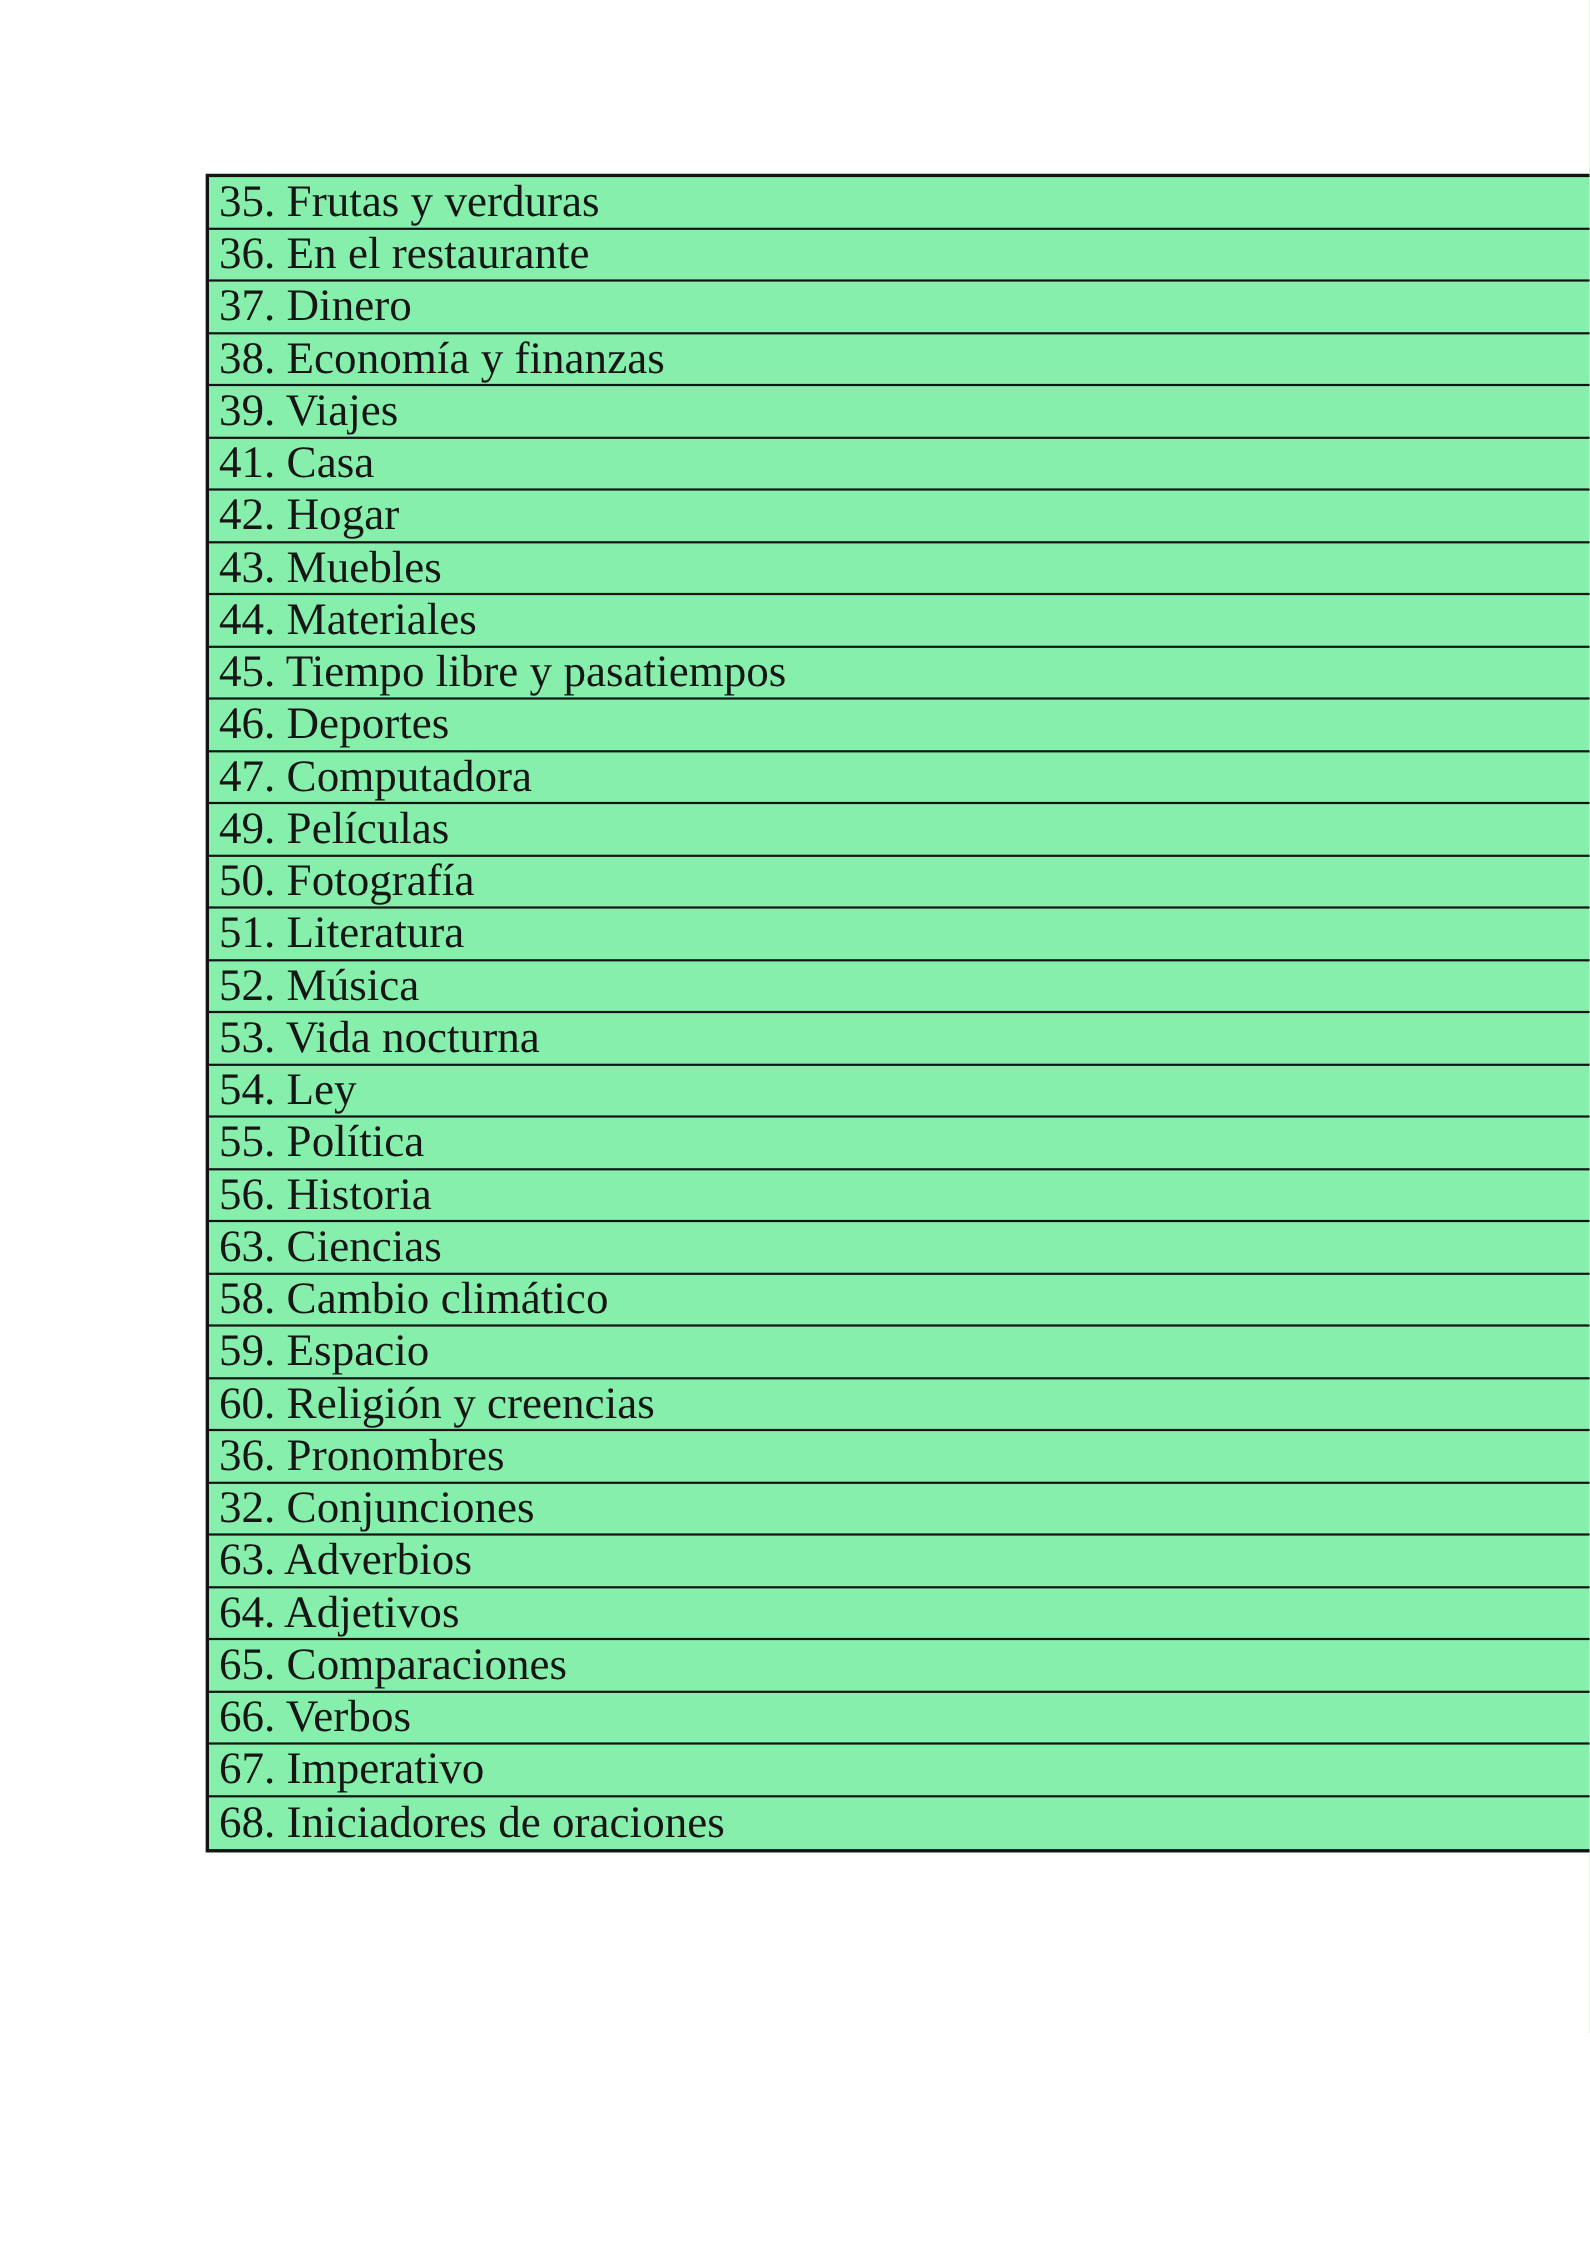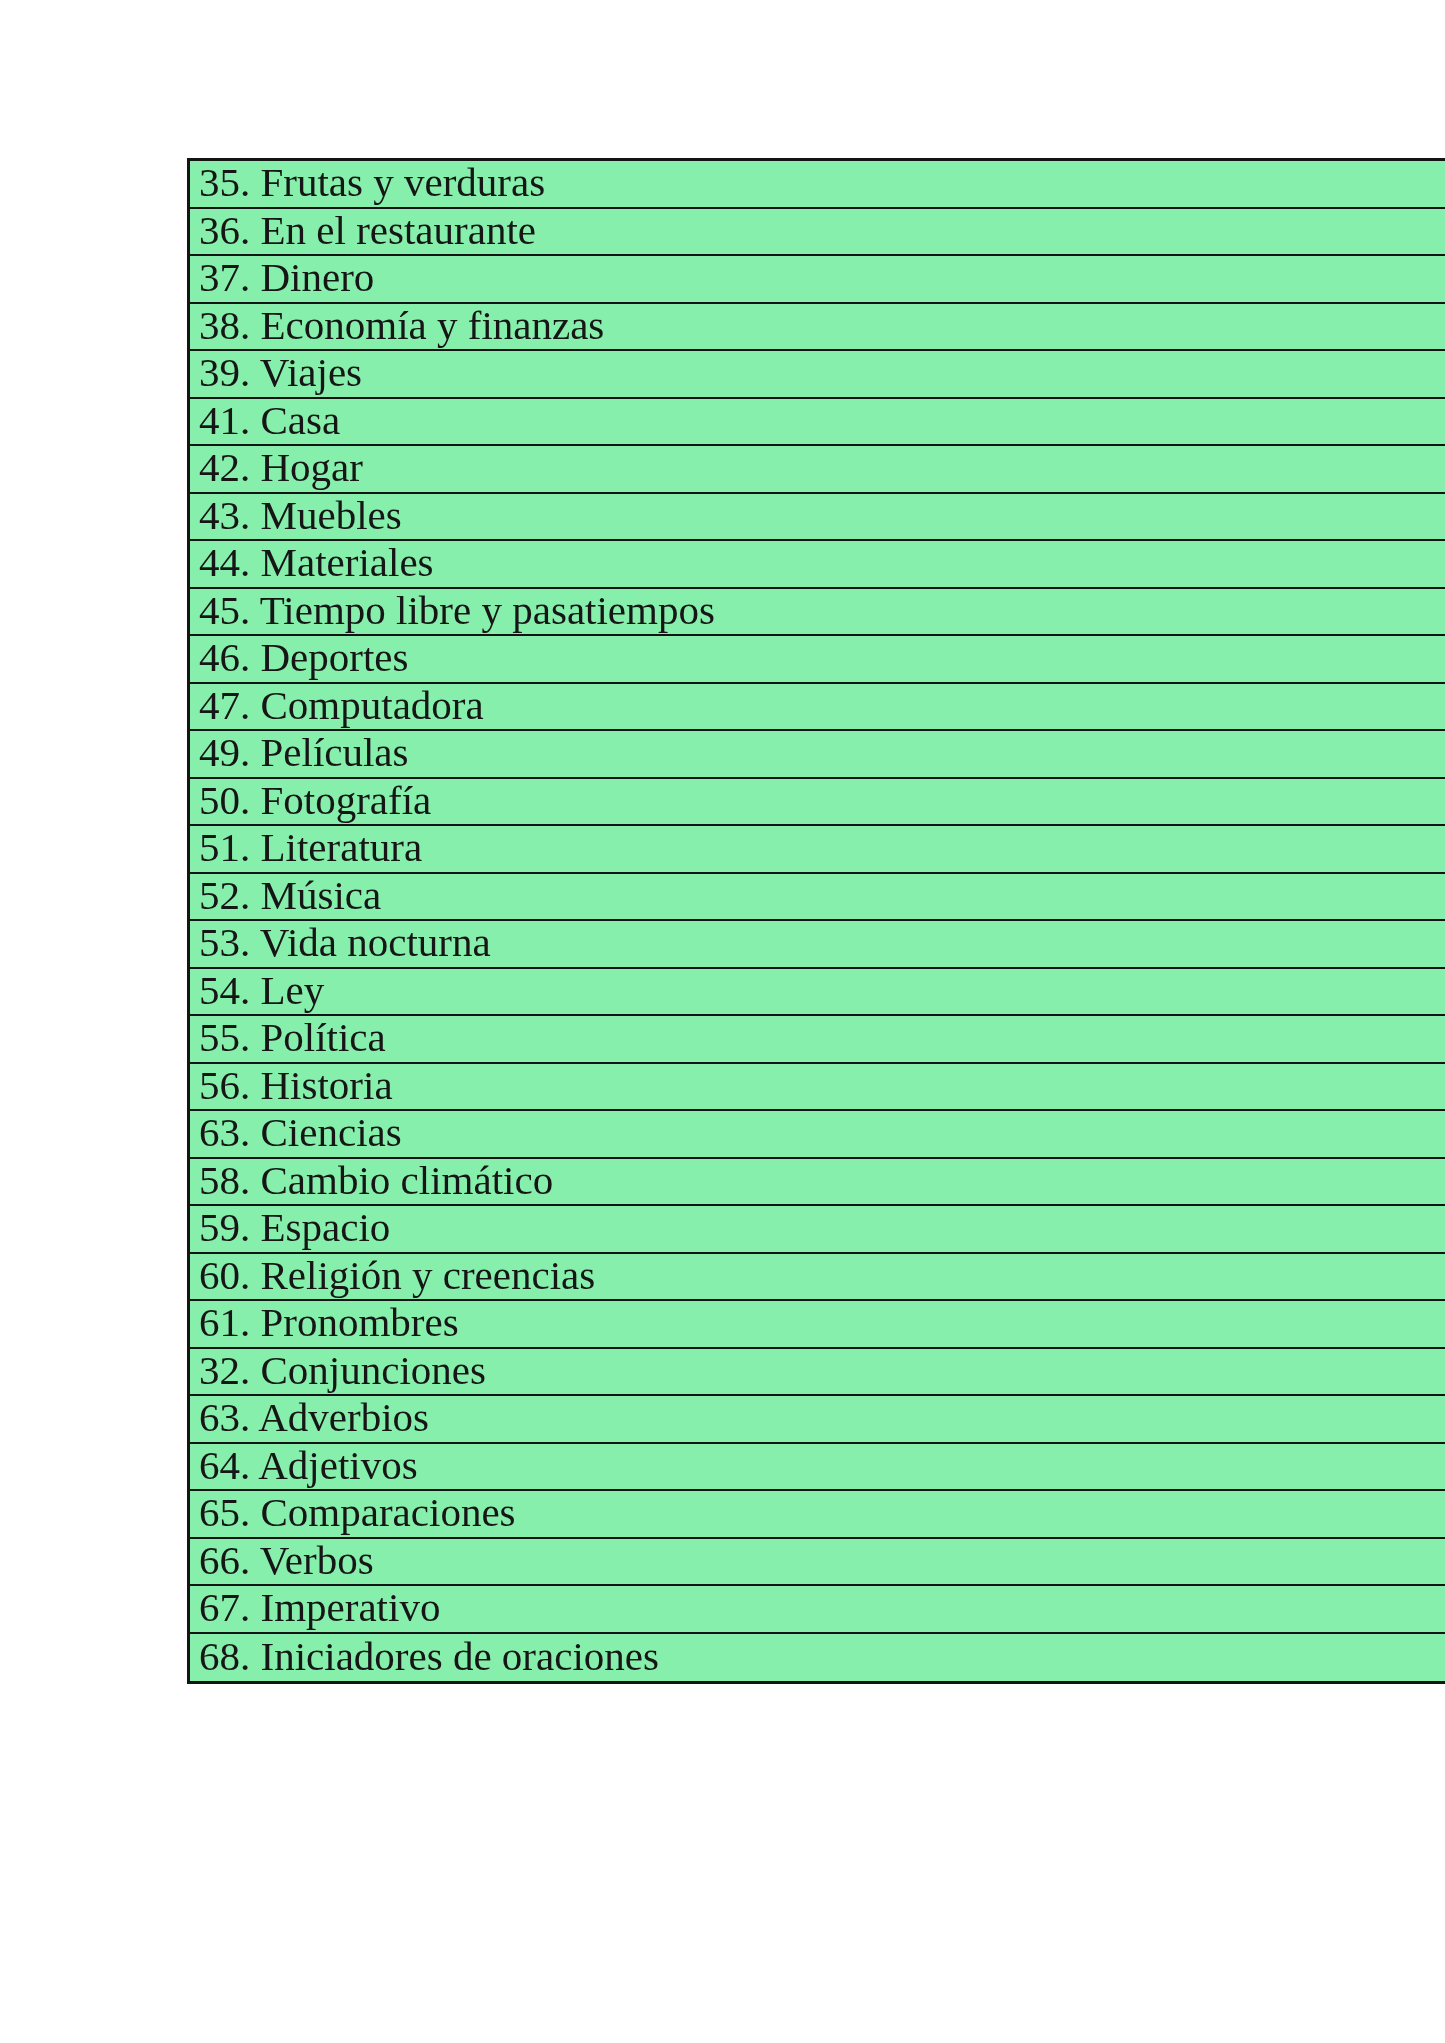--- a/index.html
+++ b/index.html
@@ -120,21 +120,21 @@
       <div class="toc-row">
         <span>58. Cambio climático</span>
       </div>
       <div class="toc-row">
         <span>59. Espacio</span>
       </div>
       <div class="toc-row">
         <span>60. Religión y creencias</span>
       </div>
       <div class="toc-row">
-        <span>61. Pronombres</span>
+        <span>36. Pronombres</span>
       </div>
       <div class="toc-row">
         <span>32. Conjunciones</span>
       </div>
       <div class="toc-row">
         <span>63. Adverbios</span>
       </div>
       <div class="toc-row">
         <span>64. Adjetivos</span>
       </div>

